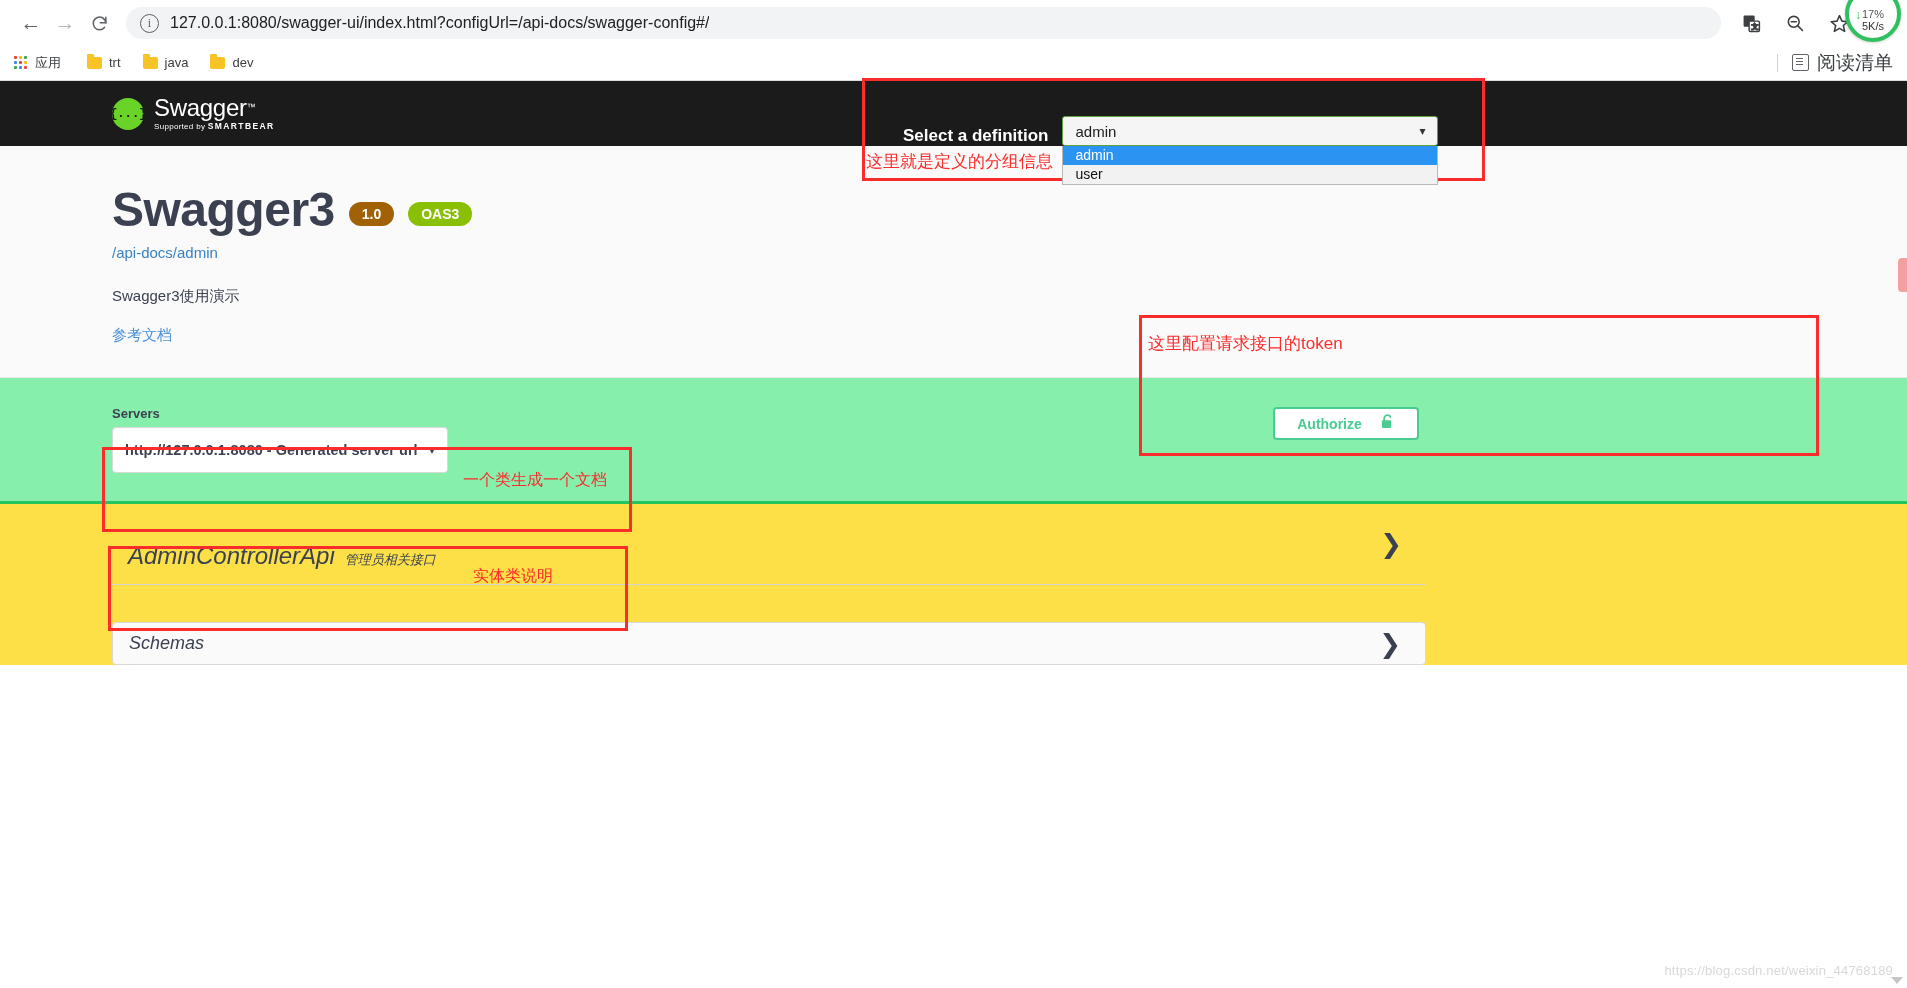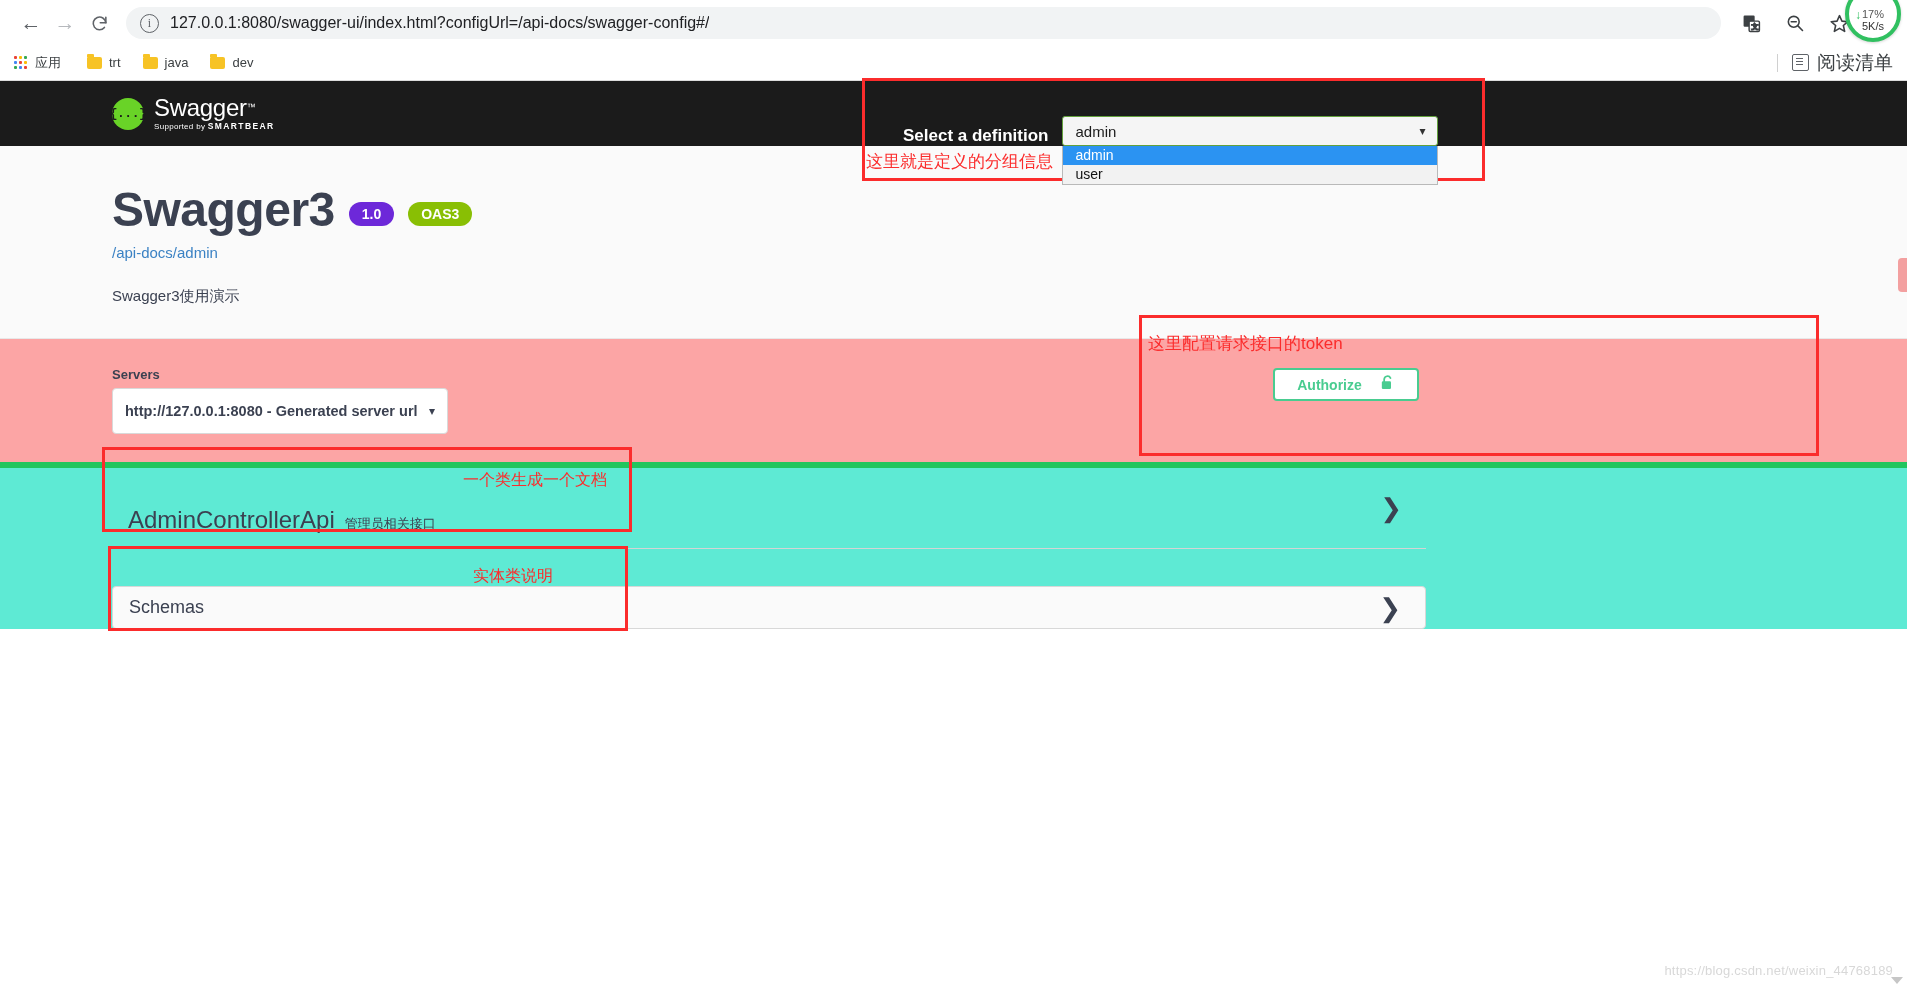--- a/index.html
+++ b/index.html
@@ -328,21 +328,21 @@
     border-radius: 14px;
     color: #ffffff;
     font-size: 14px;
     font-weight: bold;
     padding: 5px 13px;
     margin-left: 14px;
     line-height: 1;
     position: relative;
     top: 4px;
   }
-  .badge.version { background: #6d28d9; }
+  .badge.version { background: #a16207; }
   .badge.oas { background: #89bf04; }
   .api-url {
     display: block;
     margin-top: 10px;
     font-size: 15px;
     color: #3b82c4;
     text-decoration: none;
   }
   .api-desc {
     margin-top: 26px;
@@ -352,22 +352,22 @@
   .api-link {
     display: block;
     margin-top: 20px;
     font-size: 15px;
     color: #4a90d9;
     text-decoration: none;
   }
 
   .servers-block {
     padding: 28px 0 28px 112px;
-    background: #fca5a5;
-    border-bottom: 6px solid #22c55e;
+    background: #86efac;
+    border-bottom: 3px solid #22c55e;
     position: relative;
     min-height: 72px;
     box-sizing: border-box;
   }
   .servers-label {
     font-size: 13px;
     font-weight: bold;
     color: #3b4151;
     margin-bottom: 6px;
   }
@@ -405,21 +405,22 @@
   }
   .authorize-btn .txt {
     font-size: 14px;
     font-weight: bold;
     color: #49cc90;
   }
 
   
   .section-row {
     position: relative;
-    background: #5eead4;
+    background: #fde047;
+    font-style: italic;
   }
   .op-block {
     margin: 0 0 0 112px;
     width: 1314px;
     padding: 38px 0 14px 16px;
     box-sizing: border-box;
     border-bottom: 1px solid #d4d4d4;
     display: flex;
     align-items: baseline;
     position: relative;
@@ -635,20 +636,21 @@
 <div class="page">
 
   <div class="info-block">
     <div class="api-title">
       <span class="name">Swagger3</span>
       <span class="badge version">1.0</span>
       <span class="badge oas">OAS3</span>
     </div>
     <a class="api-url" href="#">/api-docs/admin</a>
     <div class="api-desc">Swagger3使用演示</div>
+    <a class="api-link" href="#">参考文档</a>
   </div>
 
   <div class="servers-block">
     <div class="servers-label">Servers</div>
     <div class="server-select">
       <span>http://127.0.0.1:8080 - Generated server url</span>
       <span class="caret">▾</span>
     </div>
 
     <div class="authorize-btn">

